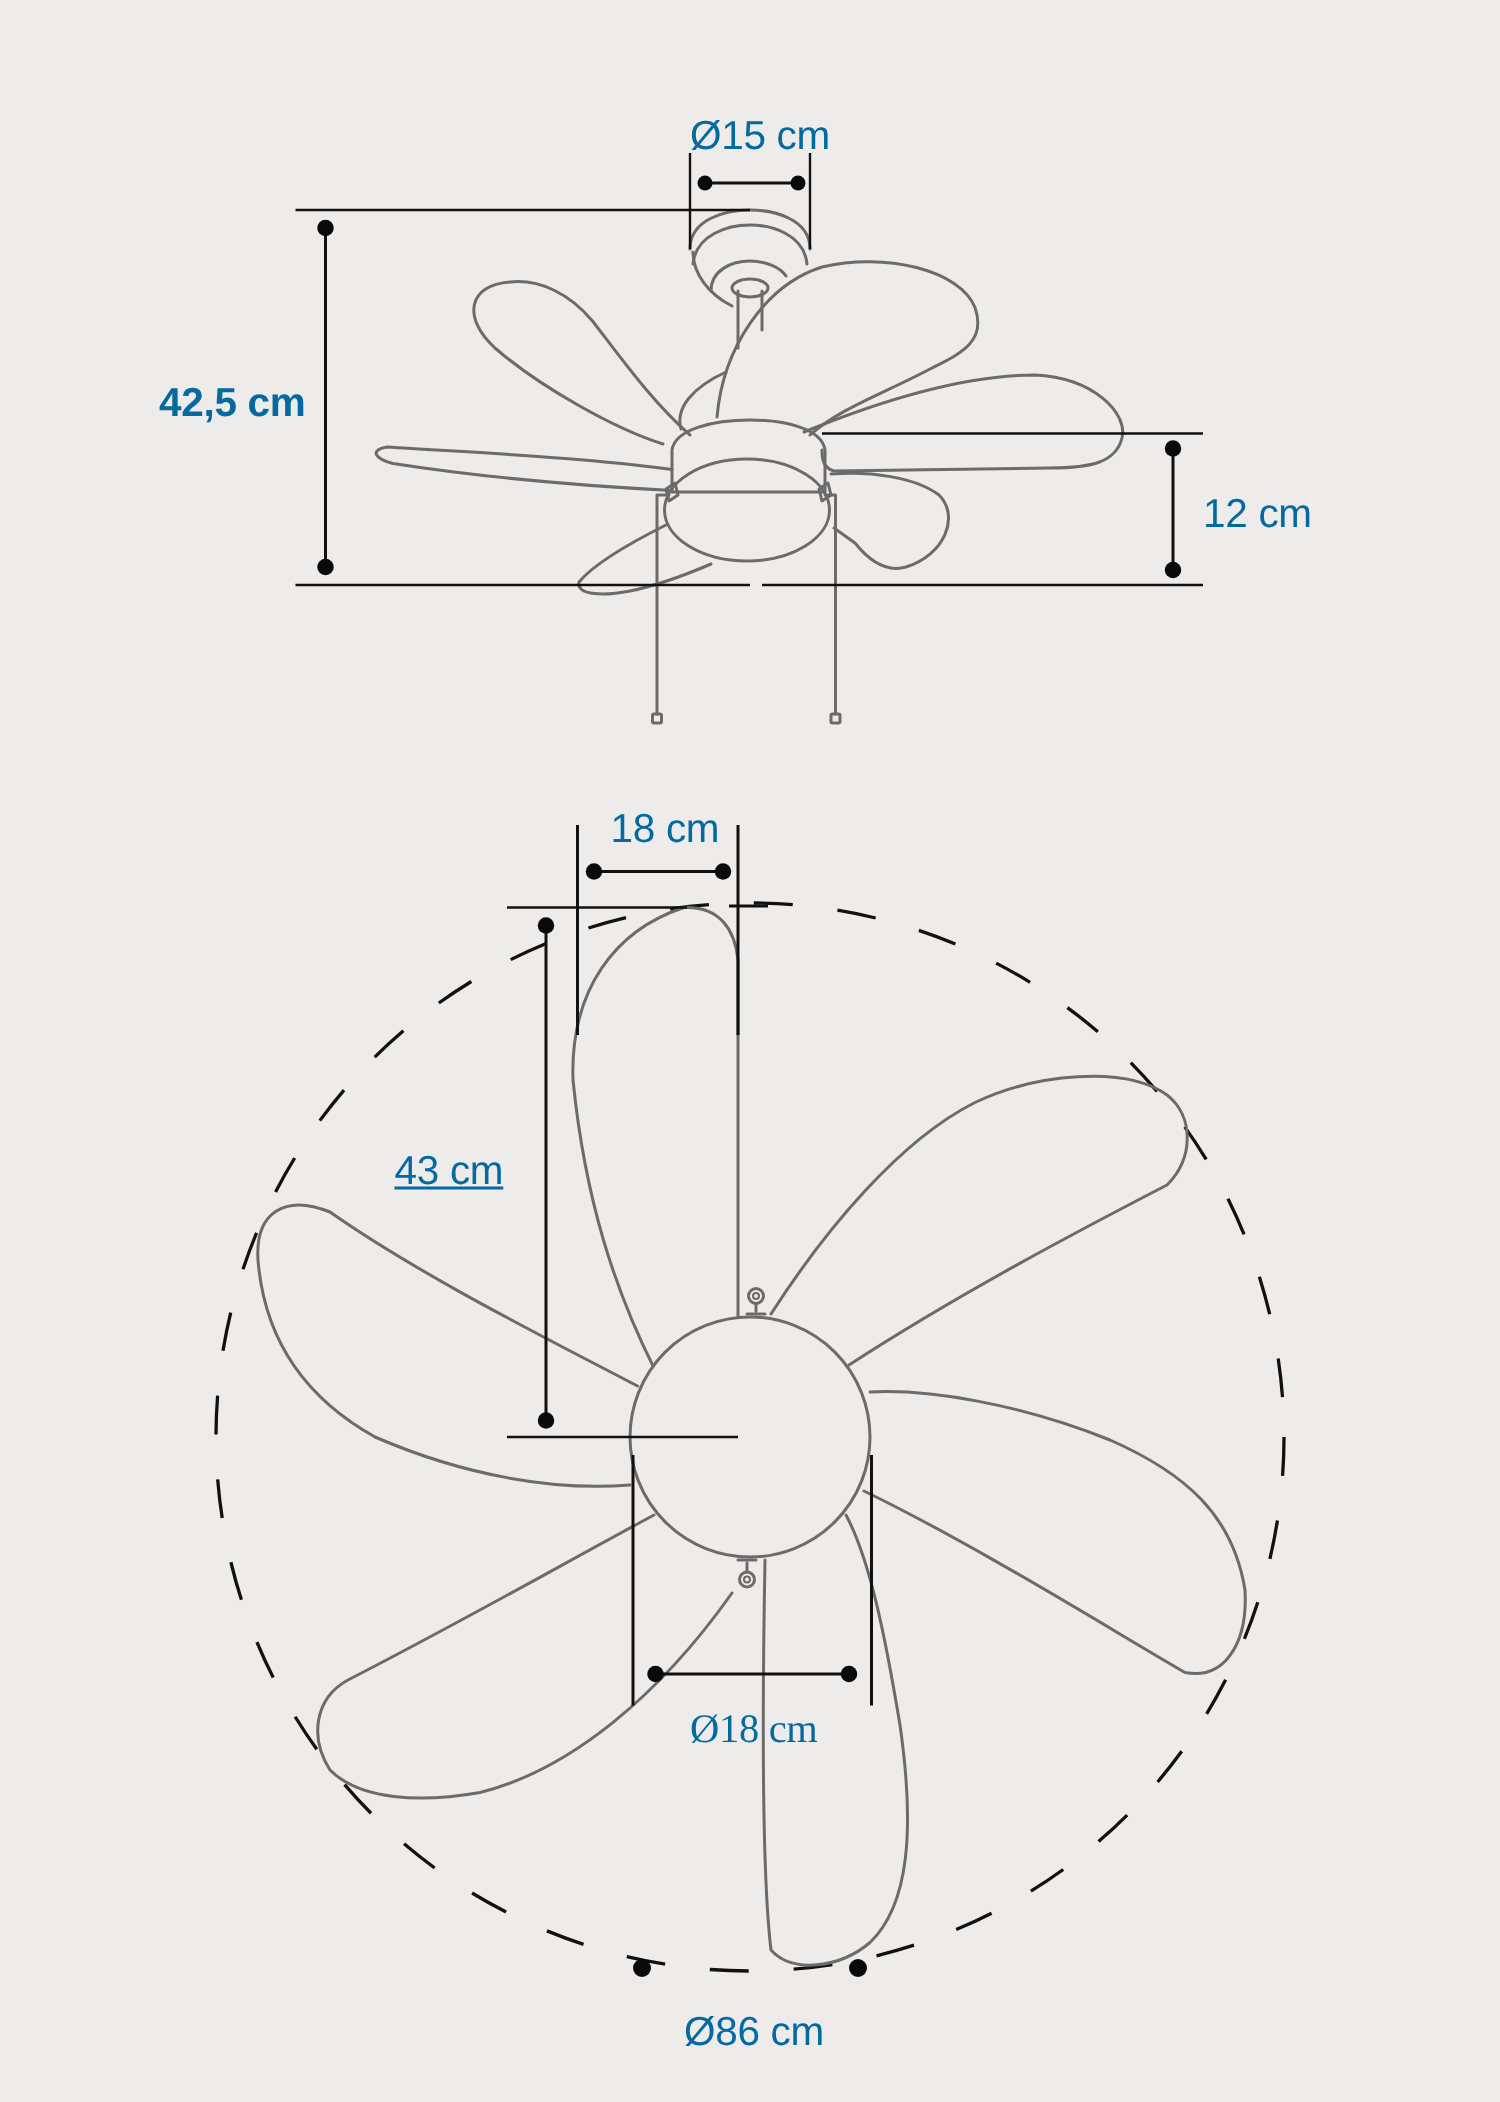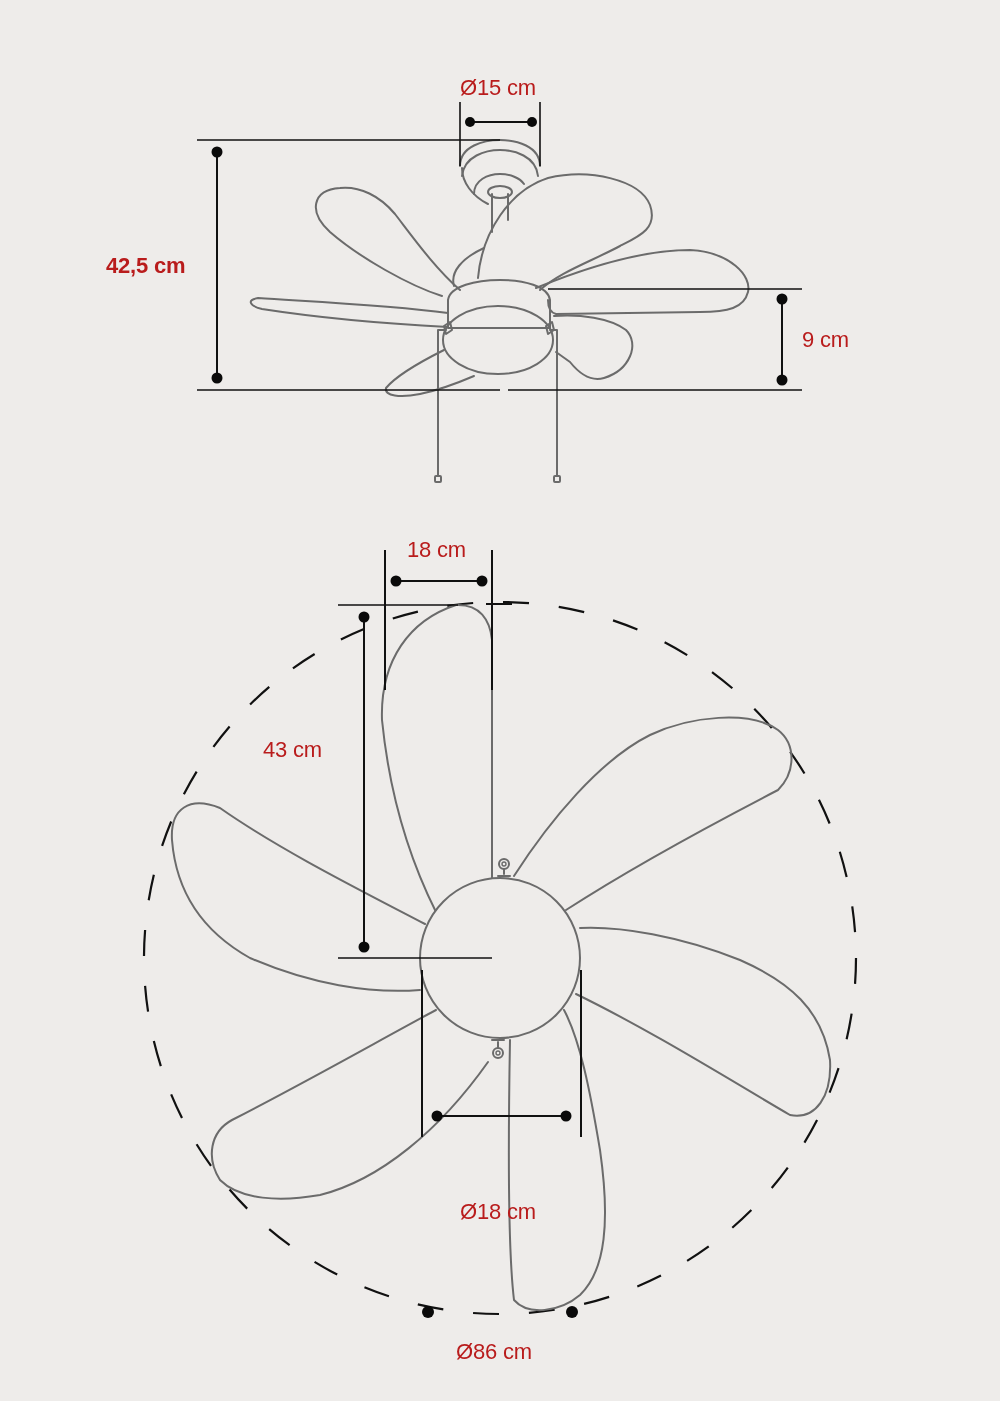--- a/index.html
+++ b/index.html
@@ -11,22 +11,22 @@
       font-family: "Liberation Sans", "DejaVu Sans", sans-serif;
     }
     svg { position: absolute; left: 0; top: 0; }
     .outline { fill: none; stroke: #6b6b6b; stroke-width: 2; stroke-linejoin: round; stroke-linecap: round; }
     .dim { fill: none; stroke: #111111; stroke-width: 1.6; }
     .dimdark { fill: none; stroke: #111111; stroke-width: 2; }
     .dash { fill: none; stroke: #111111; stroke-width: 2.2; stroke-dasharray: 26 30; }
     .dot { fill: #0a0a0a; }
     .label {
       position: absolute;
-      color: #b91c1c;
-      font-size: 22px;
+      color: #0369a1;
+      font-size: 27px;
       white-space: nowrap;
       letter-spacing: -0.2px;
     }
   </style>
 </head>
 <body>
 
 <svg width="1000" height="1401" viewBox="0 0 1000 1401" xmlns="http://www.w3.org/2000/svg">
 
   <g>
@@ -152,18 +152,18 @@
 
     <g>
       <circle class="dot" cx="428" cy="1312" r="6"></circle>
       <circle class="dot" cx="572" cy="1312" r="6"></circle>
     </g>
   </g>
 </svg>
 
 <div class="label" style="left:460px; top:75px;">Ø15 cm</div>
 <div class="label" style="left:106px; top:253px;font-weight:bold;">42,5 cm</div>
-<div class="label" style="left:802px; top:327px;">9 cm</div>
+<div class="label" style="left:802px; top:327px;">12 cm</div>
 
 <div class="label" style="left:407px; top:537px;">18 cm</div>
-<div class="label" style="left:263px; top:737px;">43 cm</div>
-<div class="label" style="left:460px; top:1199px;">Ø18 cm</div>
+<div class="label" style="left:263px; top:765px;text-decoration:underline;">43 cm</div>
+<div class="label" style="left:460px; top:1137px;font-family:Liberation Serif, serif;">Ø18 cm</div>
 <div class="label" style="left:456px; top:1339px;">Ø86 cm</div>
 
 </body></html>

